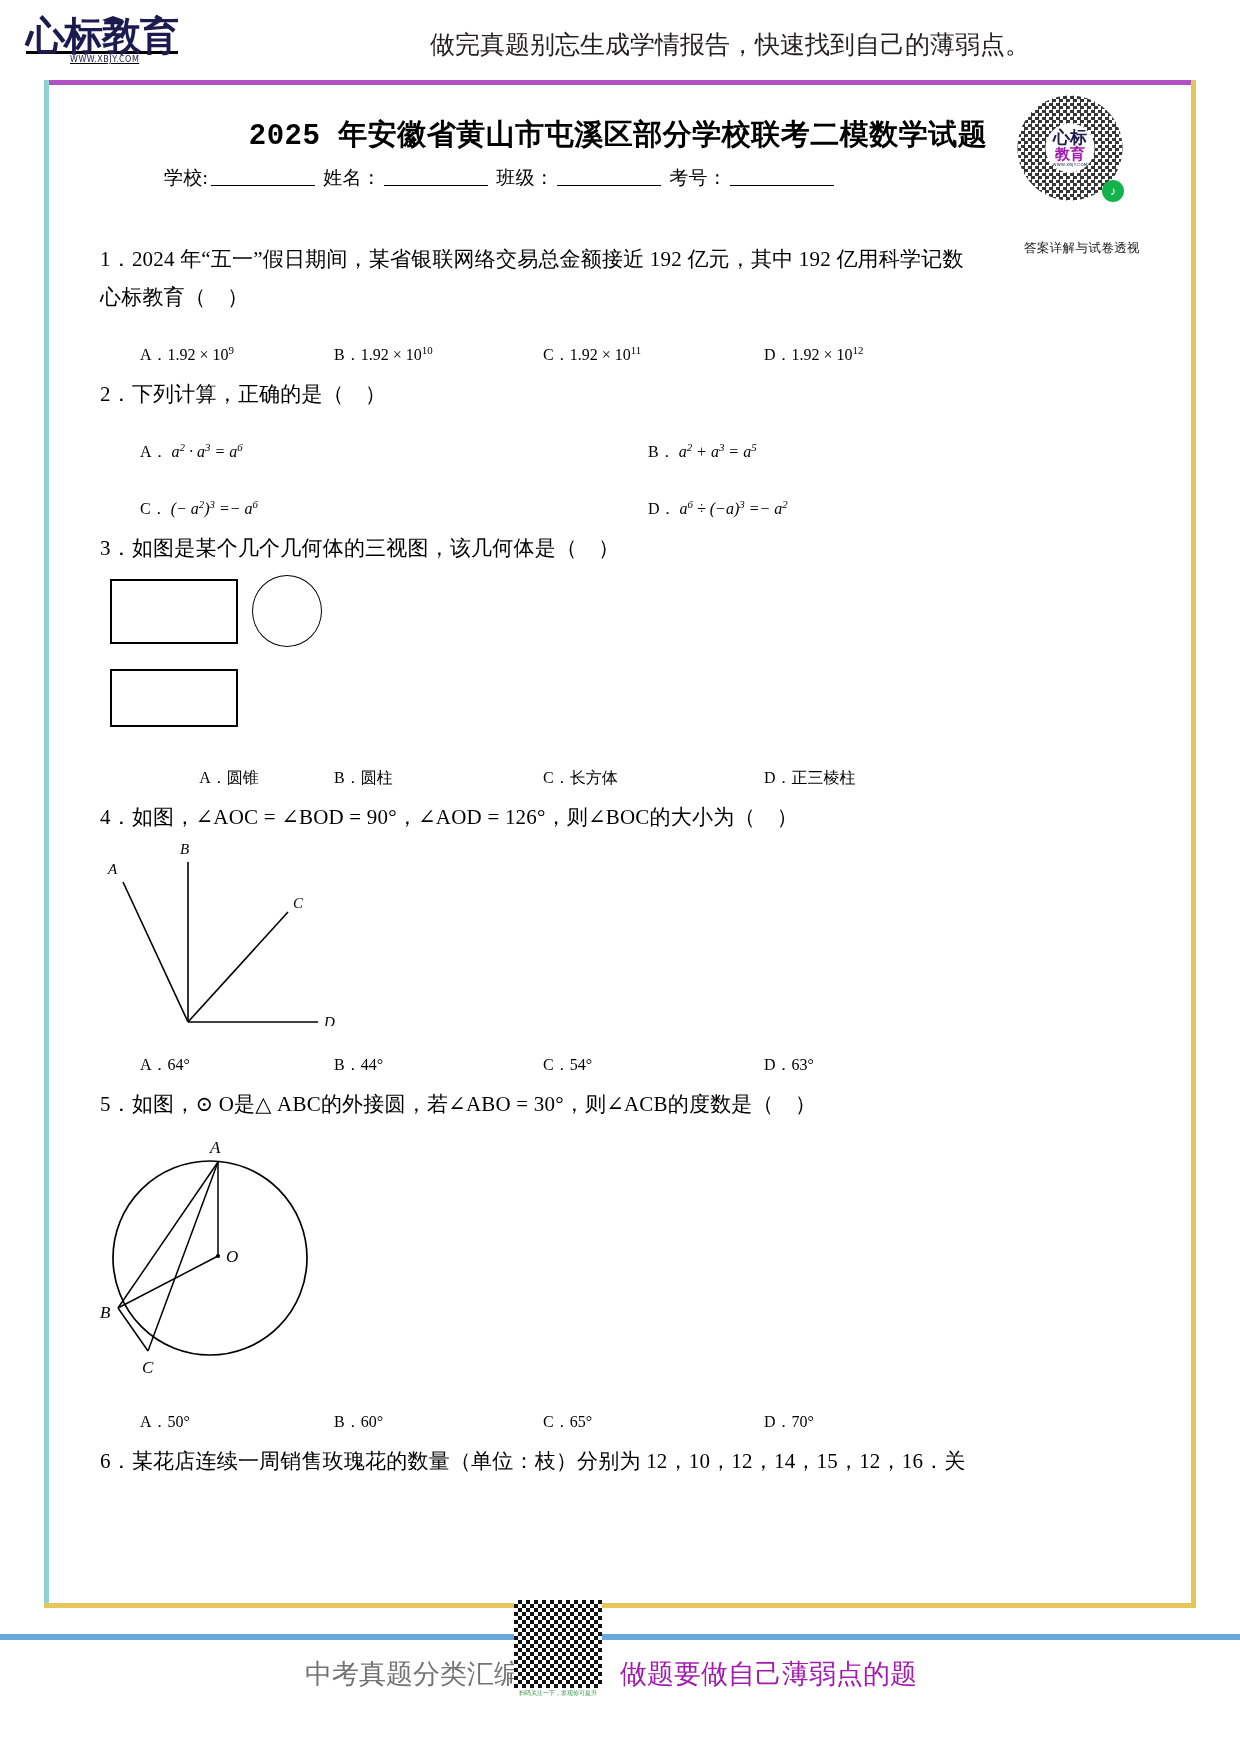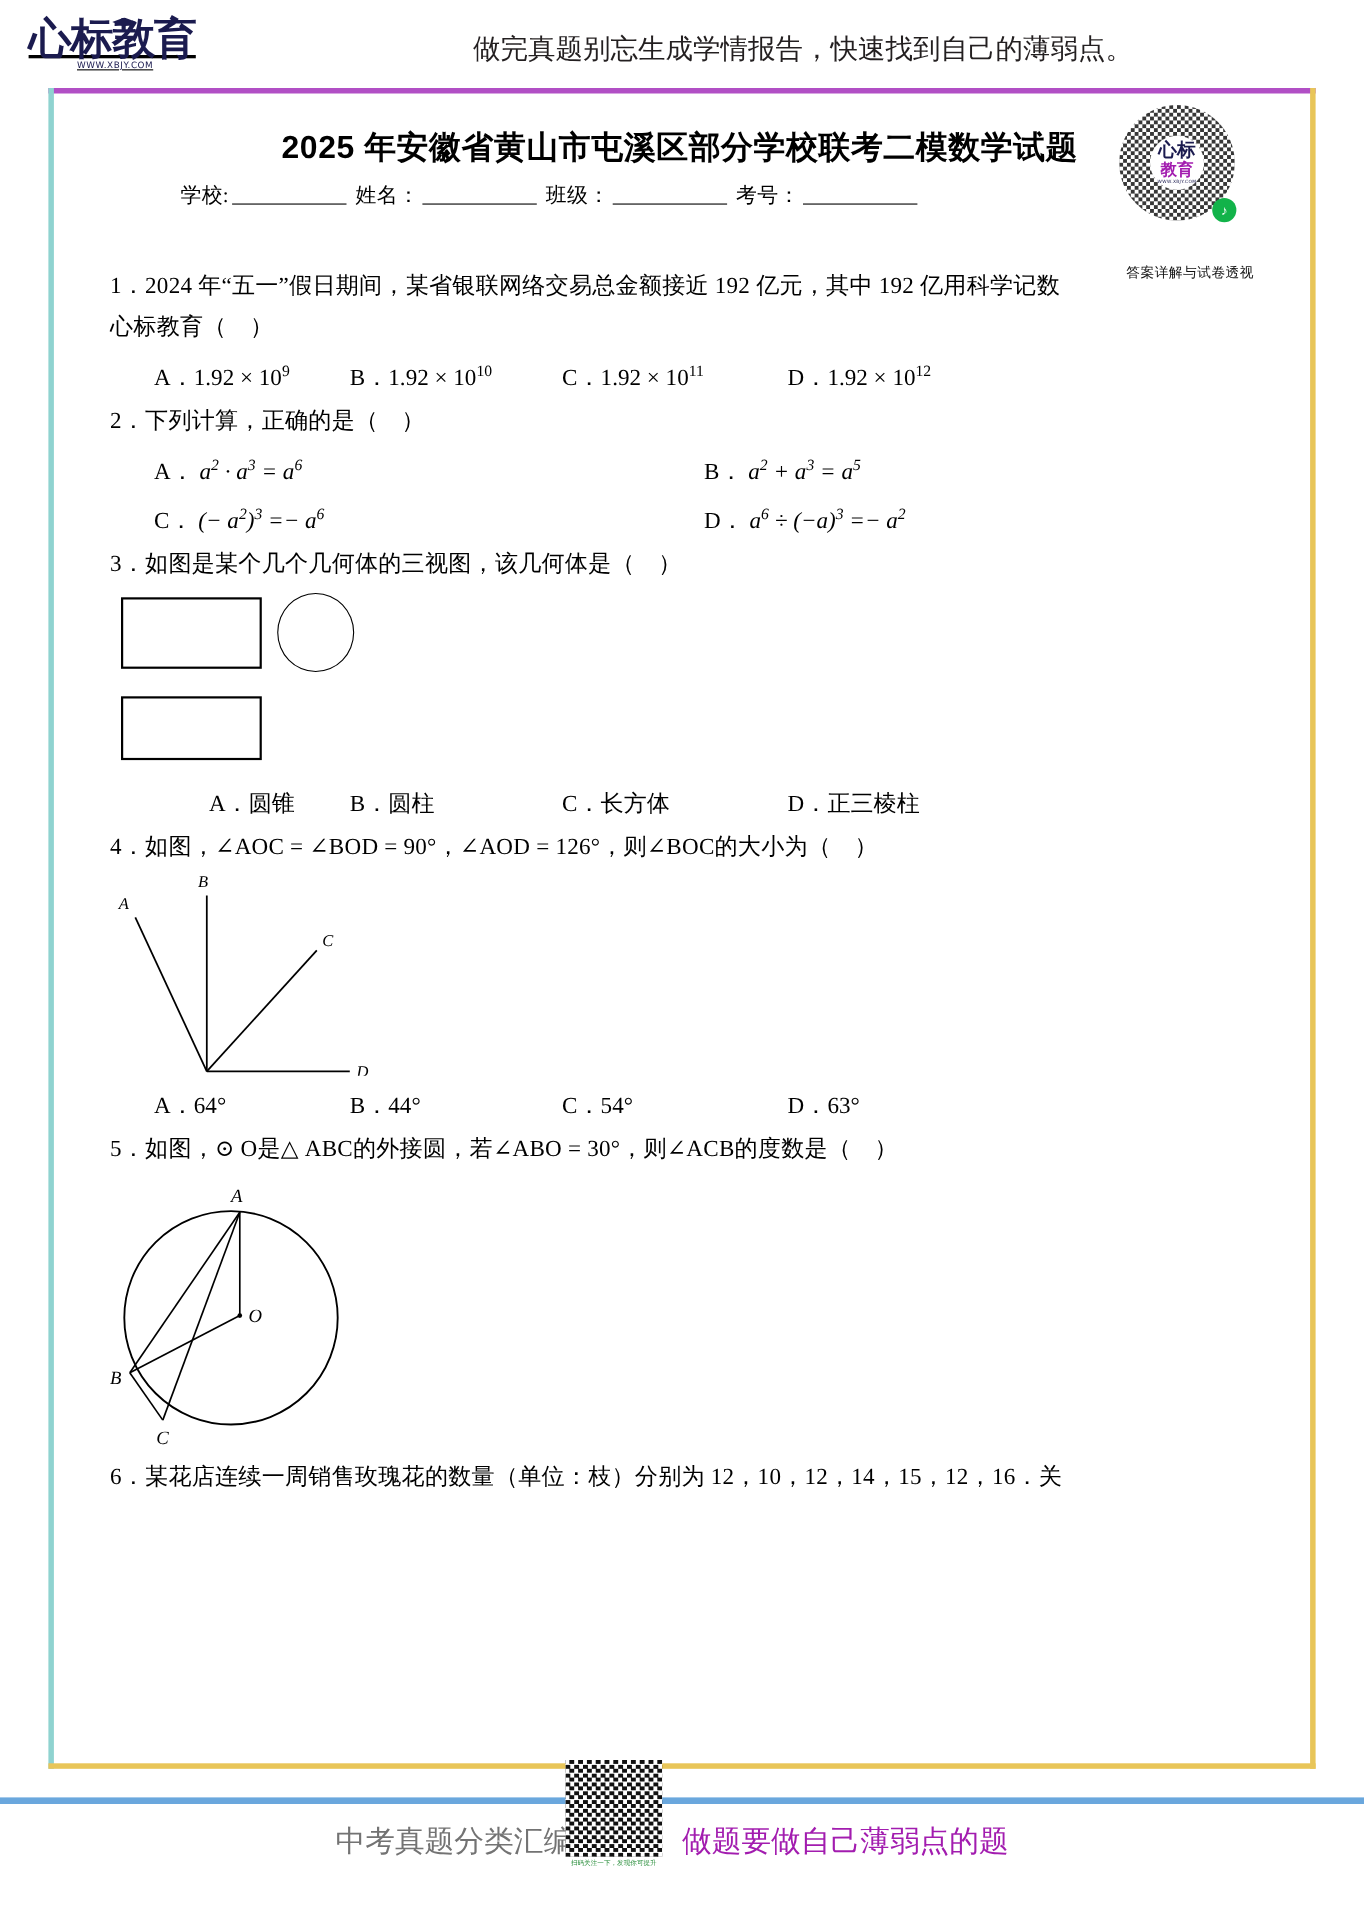--- a/index.html
+++ b/index.html
@@ -88,21 +88,21 @@
   }
 
   
   .doc-title {
     position: absolute;
     left: 44px; top: 35px;
     width: 1060px;
     text-align: center;
     font-size: 29px;
     font-weight: bold;
-    font-family: Liberation Sans, sans-serif;
+    font-family: Liberation Mono, monospace;
     letter-spacing: 0.5px;
   }
   .info-line {
     position: absolute;
     left: 120px; top: 85px;
     width: 830px;
     font-size: 19px;
     letter-spacing: 0.3px;
     white-space: nowrap;
   }
@@ -185,24 +185,25 @@
     letter-spacing: 1px;
   }
   .q-text {
     font-size: 21px;
     line-height: 38px;
     letter-spacing: 0.2px;
   }
 
   .opts {
     display: flex;
-    font-size: 21px;
+    font-size: 16px;
     line-height: 36px;
     padding-left: 40px;
-    margin: 9px 0 2px 0;
+    margin: 21px 0 2px 0;
+    gap: 16px;
   }
   .opts.grid2 > div { width: 50%; }
   .opt { white-space: nowrap; }
   .opt.w1 { width: 178px; }
   .opt.w2 { width: 193px; }
   .opt.w3 { width: 205px; }
   .opt.w4 { width: 205px; }
 
   .mt { font-style: italic; font-family: "Liberation Serif", serif; }
   sup { font-size: 0.68em; vertical-align: super; line-height: 0; }
@@ -393,20 +394,26 @@
         <line x1="118" y1="39" x2="48" y2="228" stroke="#000" stroke-width="1.5"></line>
         <line x1="18" y1="185" x2="118" y2="133" stroke="#000" stroke-width="1.5"></line>
         <line x1="18" y1="185" x2="48" y2="228" stroke="#000" stroke-width="1.5"></line>
         <circle cx="118" cy="133" r="2.1" fill="#000"></circle>
         <text x="110" y="30" font-size="17" font-style="italic" font-family="Liberation Serif, serif">A</text>
         <text x="0" y="195" font-size="17" font-style="italic" font-family="Liberation Serif, serif">B</text>
         <text x="42" y="250" font-size="17" font-style="italic" font-family="Liberation Serif, serif">C</text>
         <text x="126" y="139" font-size="17" font-style="italic" font-family="Liberation Serif, serif">O</text>
       </svg>
     </div>
+    <div class="opts">
+      <div class="opt" style="width:178px;"><span>A．</span><span>50°</span></div>
+      <div class="opt" style="width:193px;"><span>B．</span><span>60°</span></div>
+      <div class="opt" style="width:205px;"><span>C．</span><span>65°</span></div>
+      <div class="opt"><span>D．</span><span>70°</span></div>
+    </div>
 
     <div class="q-text">6．某花店连续一周销售玫瑰花的数量（单位：枝）分别为 12，10，12，14，15，12，16．关</div>
 
   </div>
 </div>
 
 <div class="footer">
   <div class="footer-rule"></div>
   <div class="footer-left">中考真题分类汇编</div>
   <div class="footer-right">做题要做自己薄弱点的题</div>

